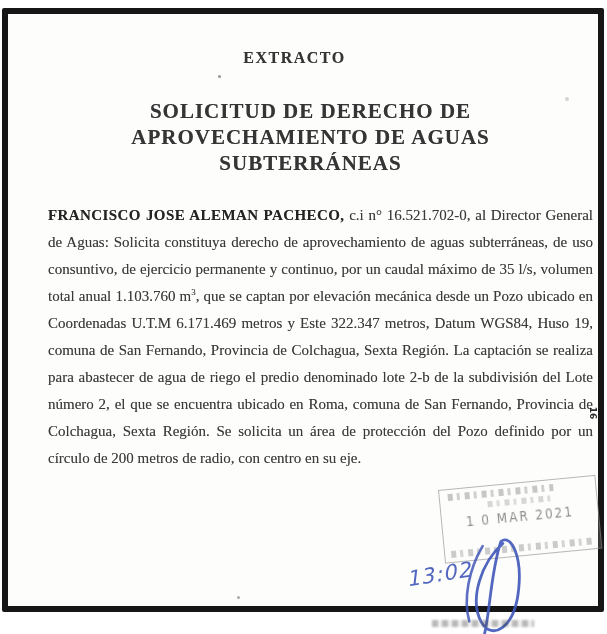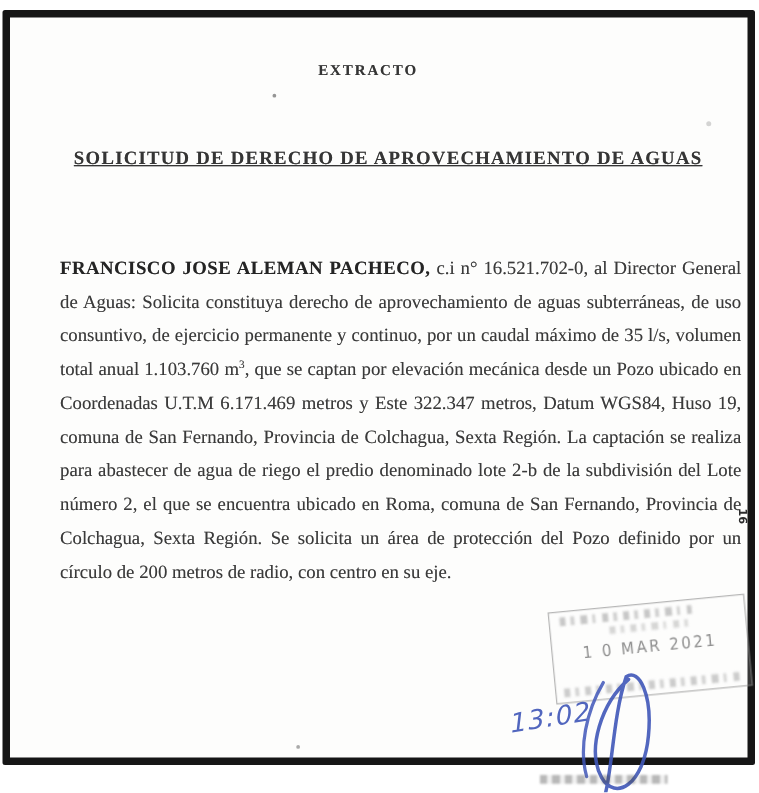--- a/index.html
+++ b/index.html
@@ -8,31 +8,30 @@
     background:#ffffff; overflow:hidden;
     font-family:"Liberation Serif", serif;
   }
   .frame {
     position:absolute; left:2px; top:8px; width:602px; height:604px;
     box-sizing:border-box; border:6px solid #161616; border-radius:2px;
     background:#fdfdfc;
   }
   .doc-title {
     position:absolute; left:30px; top:35px; width:545px;
-    text-align:center; font-weight:bold; font-size:12px;
+    text-align:center; font-weight:bold; font-size:16px;
     letter-spacing:1.5px; color:#353535;
     text-shadow:0 0 0.5px rgba(53,53,53,.55);
     transform:translateX(-16px);
   }
   .doc-subtitle {
-    position:absolute; left:30px; top:100px; width:545px;
-    text-align:center; font-weight:bold; font-size:15px;
+    position:absolute; left:30px; top:84px; width:545px;
+    text-align:center; font-weight:bold; font-size:21px;
     line-height:26px; letter-spacing:1px; color:#353535;
     text-shadow:0 0 0.5px rgba(53,53,53,.55);
-    text-decoration:underline;
   }
   .body-text {
     position:absolute; left:28px; top:176px; width:545px; margin:12px;
     font-size:15px; line-height:27px; color:#3a3a3a;
     text-align:justify; text-shadow:0 0 0.5px rgba(58,58,58,.45);
   }
   .body-text strong { color:#242424; letter-spacing:0.4px; }
   .body-text sup { font-size:9px; line-height:0; }
 
   .speck { position:absolute; border-radius:50%; }
@@ -83,20 +82,21 @@
 </head>
 <body>
 
 <div class="screen">
   <div class="frame">
 
     <div class="doc-title">EXTRACTO</div>
 
     <div class="doc-subtitle">
       <div>SOLICITUD DE DERECHO DE APROVECHAMIENTO DE AGUAS</div>
+      <div>SUBTERRÁNEAS</div>
     </div>
 
     <p class="body-text"><strong>FRANCISCO JOSE ALEMAN PACHECO,</strong><span> c.i n° 16.521.702-0, al Director General de Aguas: Solicita constituya derecho de aprovechamiento de aguas subterráneas, de uso consuntivo, de ejercicio permanente y continuo, por un caudal máximo de 35 l/s, volumen total anual 1.103.760 m</span><sup>3</sup><span>, que se captan por elevación mecánica desde un Pozo ubicado en Coordenadas U.T.M 6.171.469 metros y Este 322.347 metros, Datum WGS84, Huso 19, comuna de San Fernando, Provincia de Colchagua, Sexta Región. La captación se realiza para abastecer de agua de riego el predio denominado lote 2-b de la subdivisión del Lote número 2, el que se encuentra ubicado en Roma, comuna de San Fernando, Provincia de Colchagua, Sexta Región. Se solicita un área de protección del Pozo definido por un círculo de 200 metros de radio, con centro en su eje.</span></p>
 
     <div class="speck s1"></div>
     <div class="speck s2"></div>
     <div class="speck s3"></div>
 
     <div class="stamp">
       <div class="faint f1"></div>

